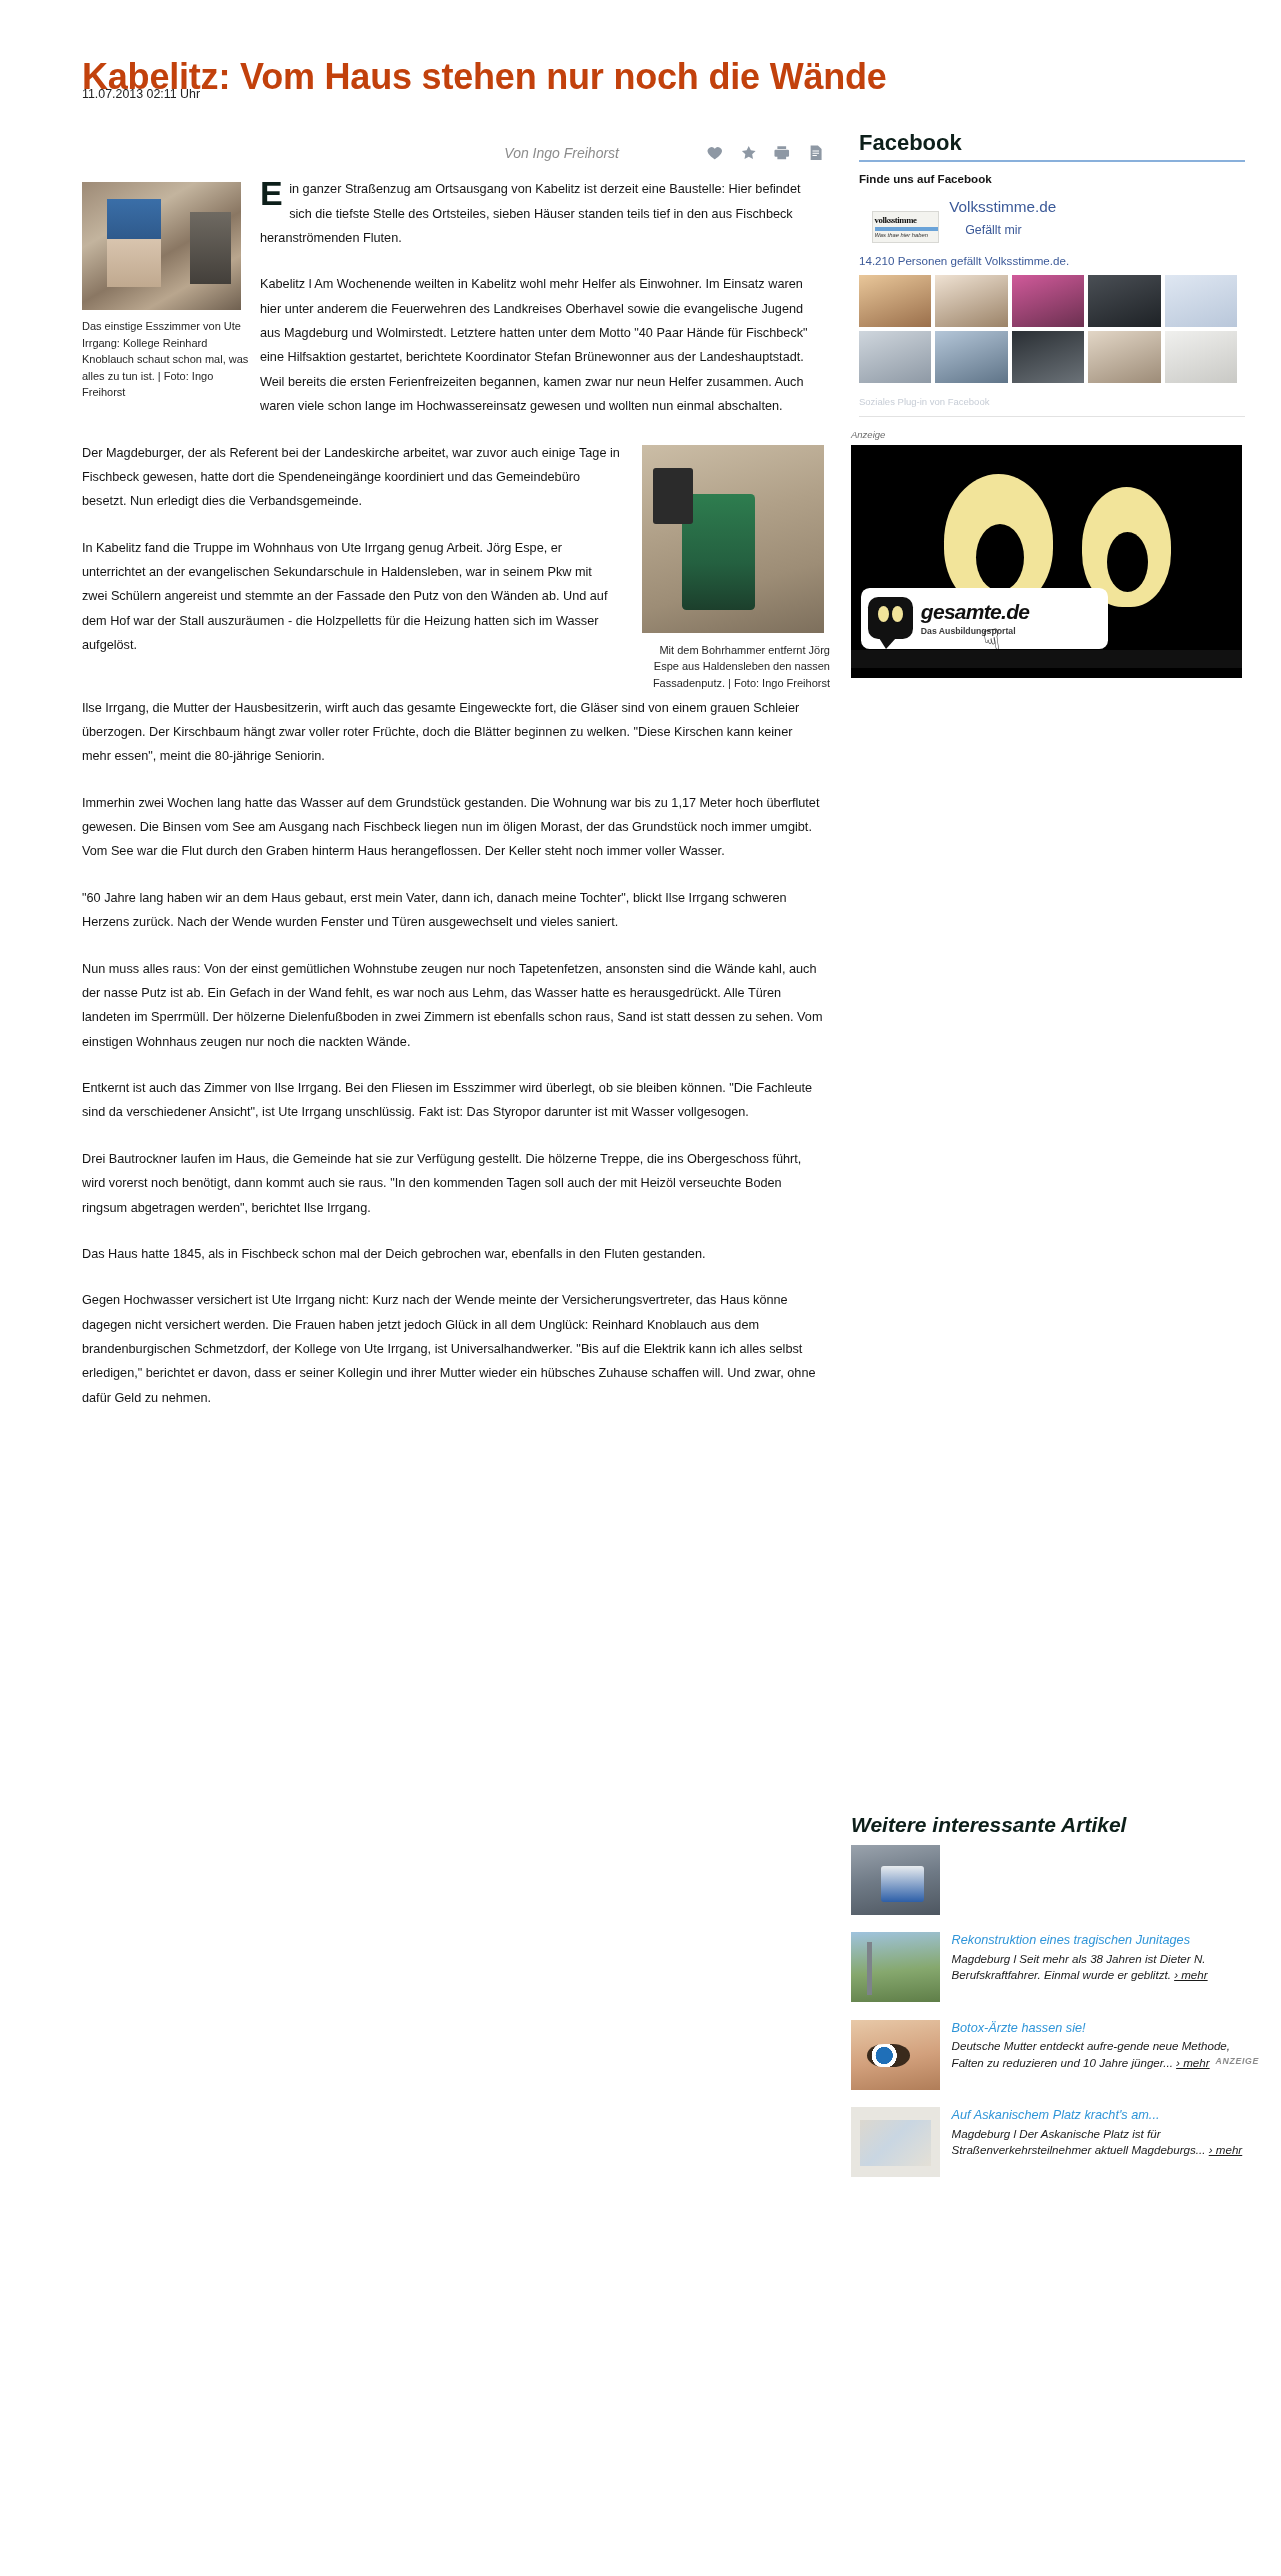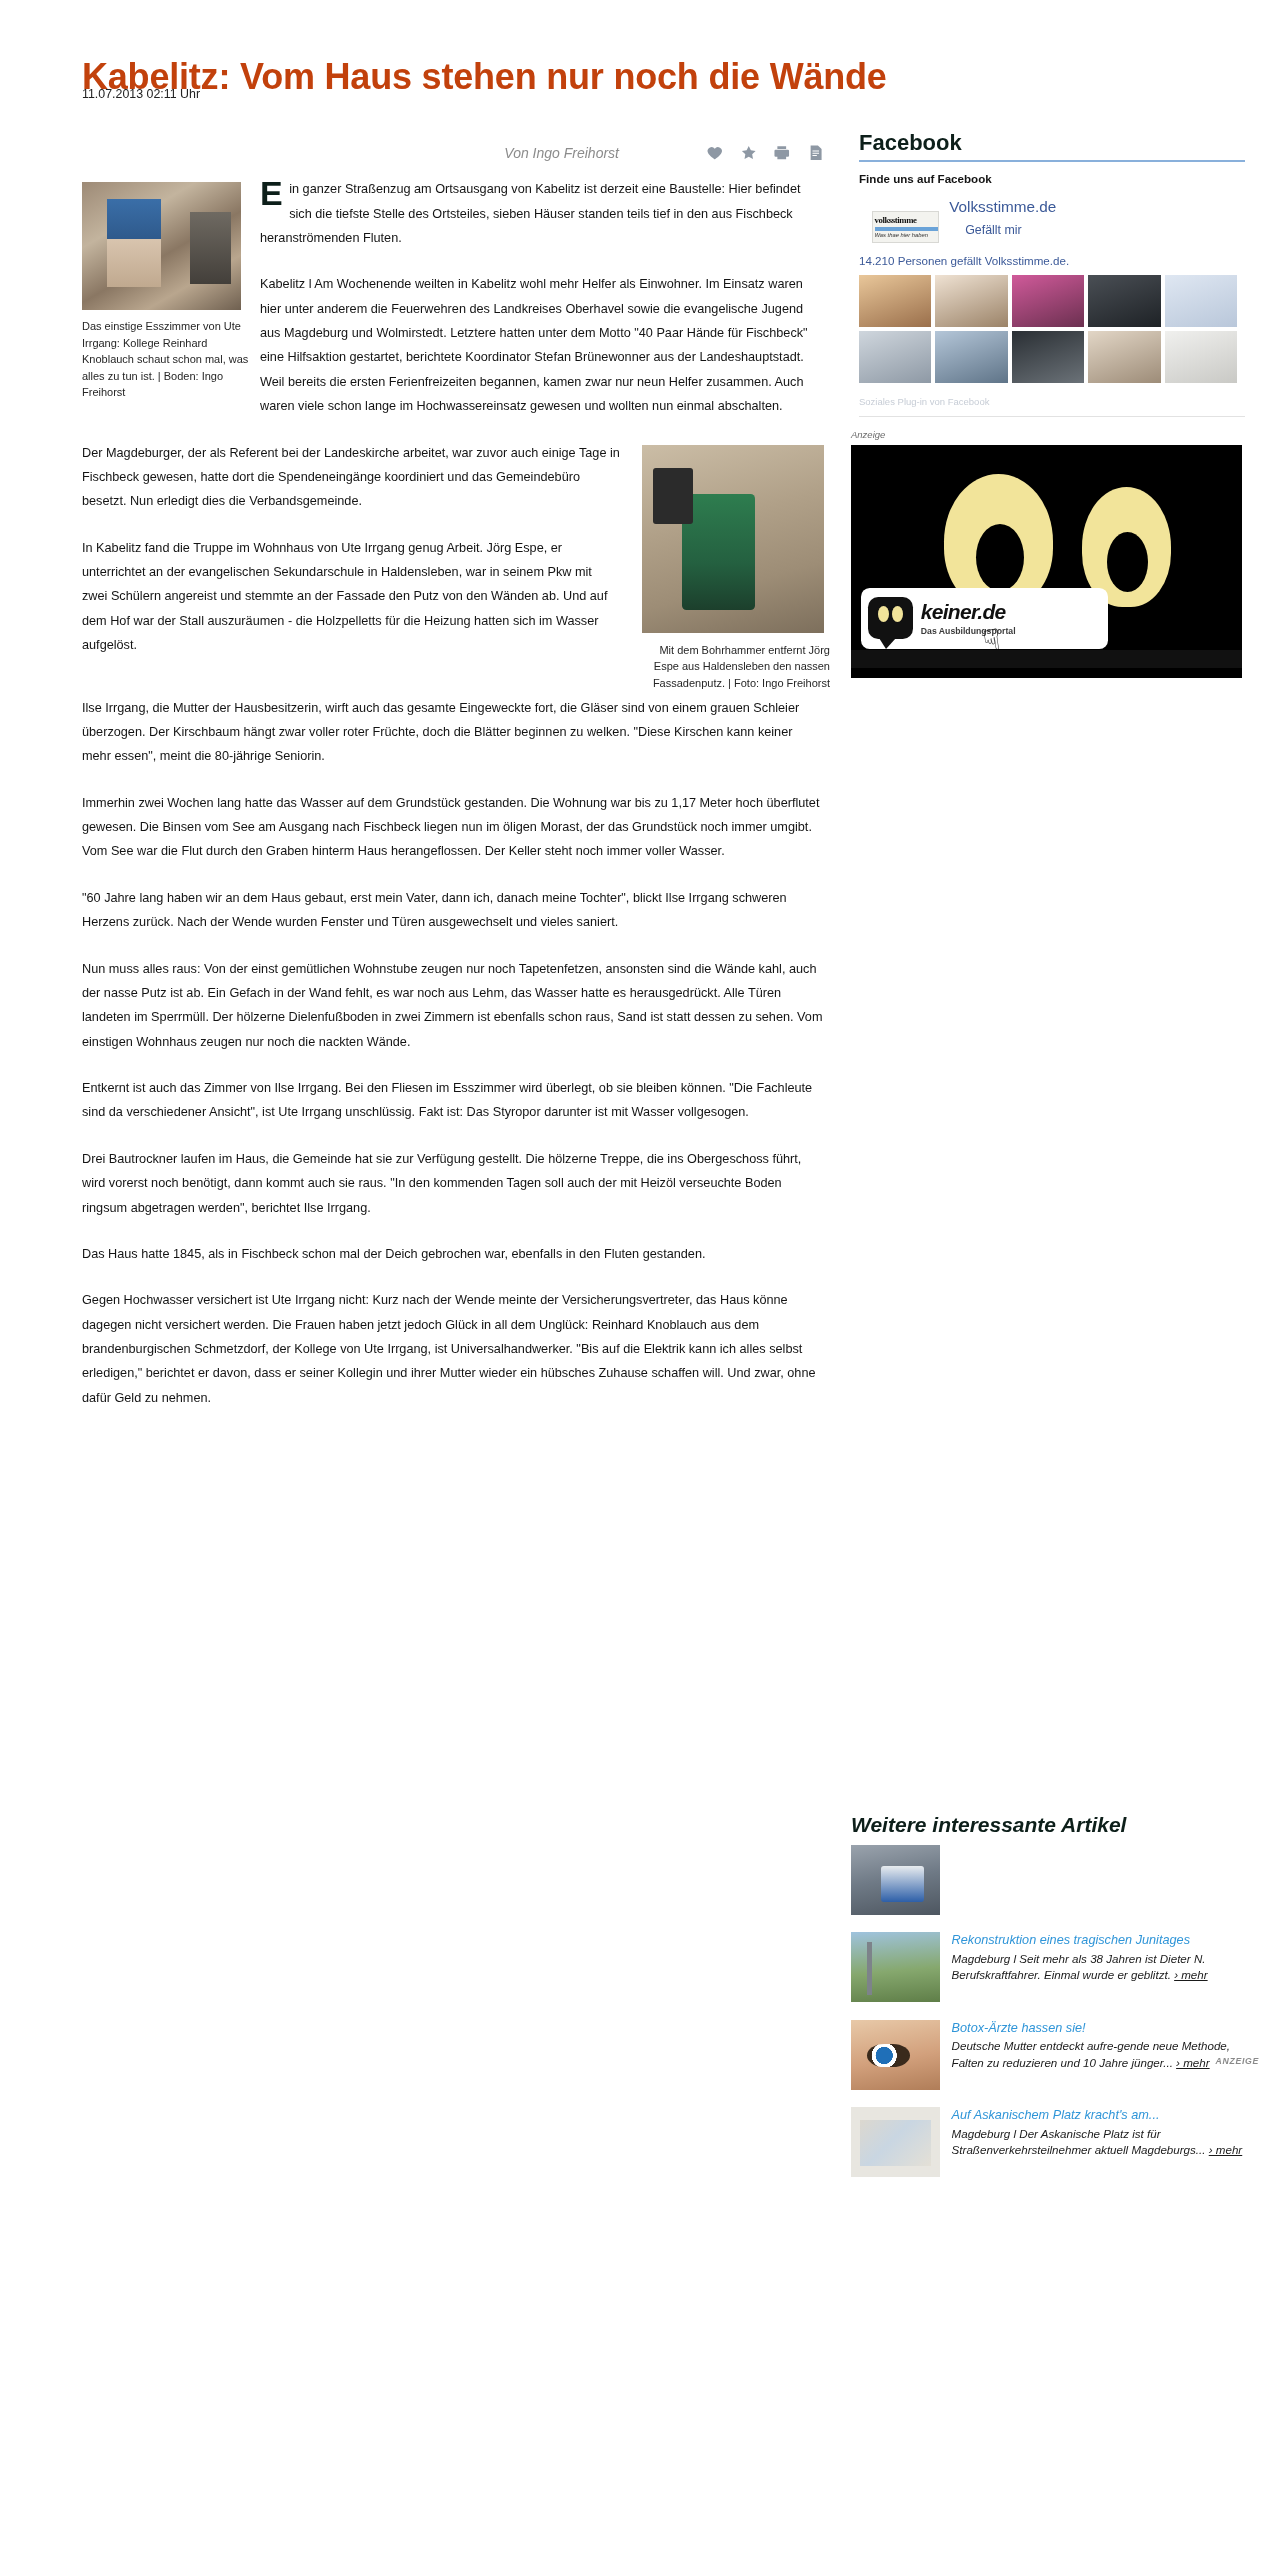--- a/index.html
+++ b/index.html
@@ -197,21 +197,21 @@
           <svg width="17.5" height="17.5" viewBox="0 0 24 24">
               <path fill="#8e98a4" d="M5 2h10l5 5v15H5z"></path>
               <path fill="#fff" d="M7.5 9h9v1.4h-9zM7.5 12h9v1.4h-9zM7.5 15h6v1.4h-6z"></path>
             </svg>
         </span>
       </div>
     </div>
 
     <div class="fig-left">
       <div class="ph ph1"></div>
-      <div class="fig-cap">Das einstige Esszimmer von Ute Irrgang: Kollege Reinhard Knoblauch schaut schon mal, was alles zu tun ist. | Boden: Ingo Freihorst</div>
+      <div class="fig-cap">Das einstige Esszimmer von Ute Irrgang: Kollege Reinhard Knoblauch schaut schon mal, was alles zu tun ist. | Foto: Ingo Freihorst</div>
     </div>
 
     <div class="body-text">
       <p><span class="dropcap">E</span><span>in ganzer Straßenzug am Ortsausgang von Kabelitz ist derzeit eine Baustelle: Hier befindet sich die tiefste Stelle des Ortsteiles, sieben Häuser standen teils tief in den aus Fischbeck heranströmenden Fluten.</span></p>
       <p>Kabelitz l Am Wochenende weilten in Kabelitz wohl mehr Helfer als Einwohner. Im Einsatz waren hier unter anderem die Feuerwehren des Landkreises Oberhavel sowie die evangelische Jugend aus Magdeburg und Wolmirstedt. Letztere hatten unter dem Motto "40 Paar Hände für Fischbeck" eine Hilfsaktion gestartet, berichtete Koordinator Stefan Brünewonner aus der Landeshauptstadt. Weil bereits die ersten Ferienfreizeiten begannen, kamen zwar nur neun Helfer zusammen. Auch waren viele schon lange im Hochwassereinsatz gewesen und wollten nun einmal abschalten.</p>
       <div class="clearer"></div>
 
       <div class="fig-right">
         <div class="ph ph2"></div>
         <div class="fig-cap">Mit dem Bohrhammer entfernt Jörg Espe aus Haldensleben den nassen Fassadenputz. | Foto: Ingo Freihorst</div>
@@ -275,21 +275,21 @@
       <div class="eye eye-r"></div>
       <div class="pupil pupil-l"></div>
       <div class="pupil pupil-r"></div>
       <div class="ad-card">
         <div class="ad-bubble">
           <div class="be be1"></div>
           <div class="be be2"></div>
           <div class="tail"></div>
         </div>
         <div class="ad-brand">
-          <div class="ab1">keiner.de</div>
+          <div class="ab1">gesamte.de</div>
           <div class="ab2">Das Ausbildungsportal</div>
         </div>
       </div>
       <div class="ad-bar"></div>
       <div class="ad-cursor">☟</div>
     </div>
 
     <div style="margin-top:1135px;font-style:italic;">
       <div class="rel-h">Weitere interessante Artikel</div>
 

